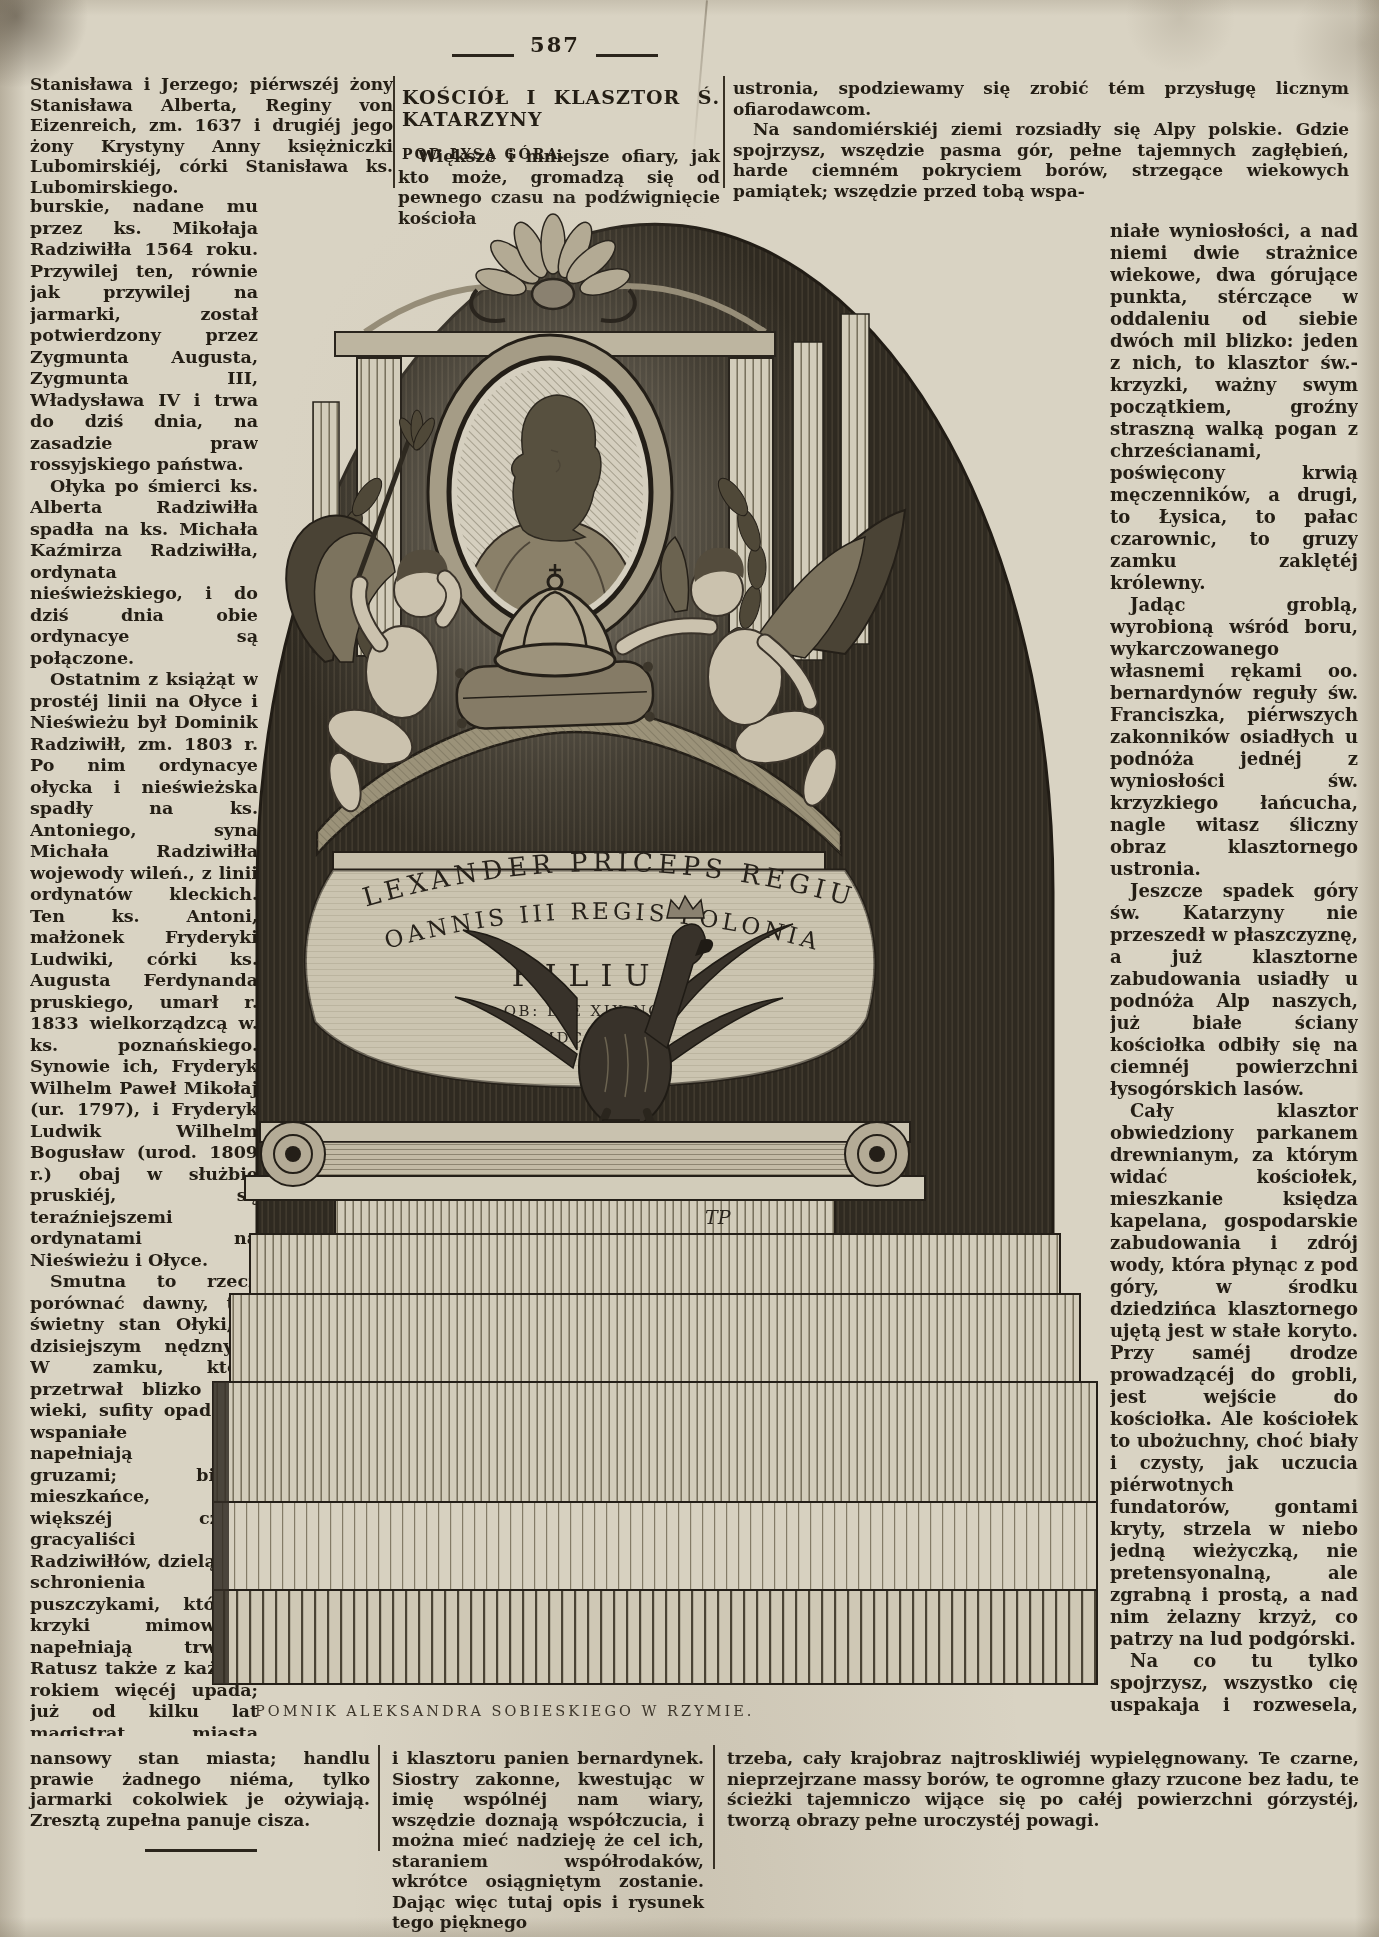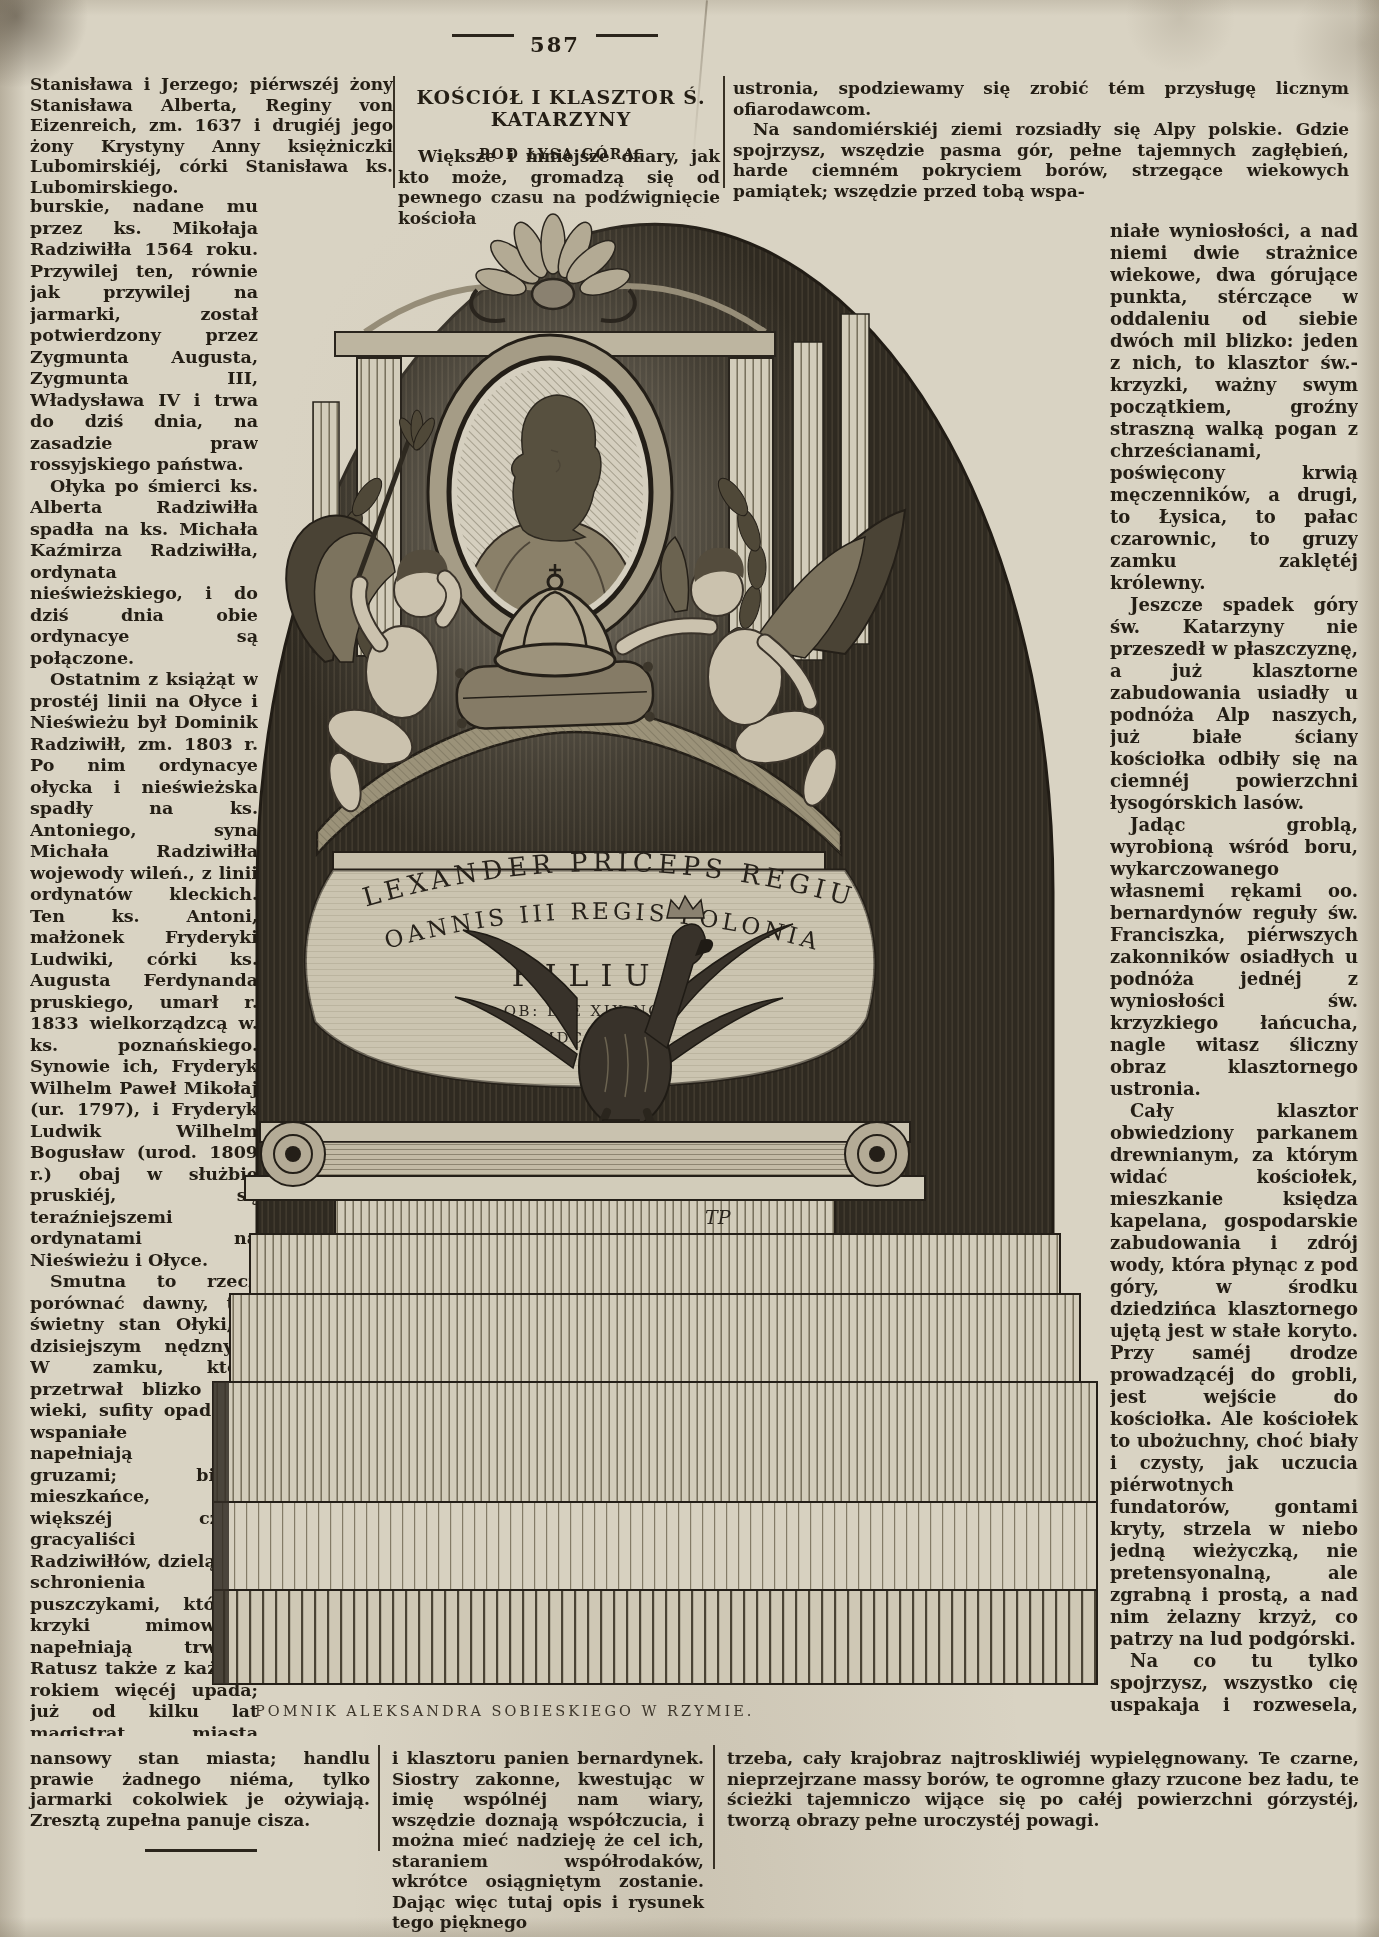--- a/index.html
+++ b/index.html
@@ -14,31 +14,31 @@
       linear-gradient(270deg, rgba(105,92,70,.30), rgba(105,92,70,0) 24px),
       linear-gradient(0deg, rgba(105,92,70,.22), rgba(105,92,70,0) 20px),
       linear-gradient(180deg, rgba(105,92,70,.16), rgba(105,92,70,0) 16px),
       #d9d3c3;
     font-family:"DejaVu Serif","Liberation Serif",serif;
     color:#241e15;
   }
   .crease { position:absolute; left:699px; top:0; width:2px; height:160px;
     background:linear-gradient(rgba(80,68,50,.40), rgba(80,68,50,0)); transform:rotate(5deg); }
   .pageno-row { position:absolute; left:380px; top:32px; width:350px;
-    display:flex; align-items:flex-start; justify-content:center; gap:16px; }
+    display:flex; align-items:flex-end; justify-content:center; gap:16px; }
   .pageno-row .dash { display:inline-block; width:62px; border-top:3px solid #2b251c; margin-top:2px; }
   .pageno-row .num { font-size:21px; font-weight:700; letter-spacing:2px; }
 
   .block { position:absolute; font-weight:700; text-align:justify; hyphens:auto; }
   .block p { margin:0; text-indent:20px; }
   .block p.ni { text-indent:0; }
 
   .left-wide   { left:30px;  top:74px;   width:363px; height:124px; overflow:hidden; font-size:17px; line-height:20.5px; }
   .left-narrow { left:30px;  top:196px;  width:228px; height:1540px; overflow:hidden; font-size:17.5px; line-height:21.5px; }
-  .kat-head    { left:402px; top:86px;   width:318px; text-align:center; font-weight:700; }
+  .kat-head    { left:402px; top:86px;   width:318px; font-weight:700; }
   .kat-title   { font-size:19px; letter-spacing:1px; }
   .kat-subtitle{ font-size:14px; letter-spacing:2px; margin-top:16px; }
   .kat-intro   { left:398px; top:146px;  width:322px; font-size:17px; line-height:20.5px; }
   .right-wide  { left:733px; top:78px;   width:616px; height:128px; overflow:hidden; font-size:17px; line-height:20.5px; }
   .right-narrow{ left:1110px; top:220px; width:248px; height:1498px; overflow:hidden; font-size:18px; line-height:22px; }
   .bottom-left { left:30px;  top:1748px; width:340px; font-size:17px; line-height:20.5px; }
   .bottom-mid  { left:392px; top:1748px; width:312px; font-size:17px; line-height:20.5px; }
   .bottom-right{ left:727px; top:1748px; width:632px; font-size:17px; line-height:20.5px; }
 
   .vrule { position:absolute; width:0; border-left:2px solid #383125; }
@@ -92,22 +92,22 @@
     <p>Większe i mniejsze ofiary, jak kto może, gromadzą się od pewnego czasu na podźwignięcie kościoła</p>
   </div>
 
   <div class="block right-wide">
     <p class="ni">ustronia, spodziewamy się zrobić tém przysługę licznym ofiarodawcom.</p>
     <p>Na sandomiérskiéj ziemi rozsiadły się Alpy polskie. Gdzie spojrzysz, wszędzie pasma gór, pełne tajemnych zagłębień, harde ciemném pokryciem borów, strzegące wiekowych pamiątek; wszędzie przed tobą wspa-</p>
   </div>
 
   <div class="block right-narrow">
     <p class="ni">niałe wyniosłości, a nad niemi dwie strażnice wiekowe, dwa górujące punkta, stérczące w oddaleniu od siebie dwóch mil blizko: jeden z nich, to klasztor św.-krzyzki, ważny swym początkiem, groźny straszną walką pogan z chrześcianami, poświęcony krwią męczenników, a drugi, to Łysica, to pałac czarownic, to gruzy zamku zaklętéj królewny.</p>
+    <p>Jadąc groblą, wyrobioną wśród boru, wykarczowanego własnemi rękami oo. bernardynów reguły św. Franciszka, piérwszych zakonników osiadłych u podnóża jednéj z wyniosłości św. krzyzkiego łańcucha, nagle witasz śliczny obraz klasztornego ustronia.</p>
     <p>Jeszcze spadek góry św. Katarzyny nie przeszedł w płaszczyznę, a już klasztorne zabudowania usiadły u podnóża Alp naszych, już białe ściany kościołka odbiły się na ciemnéj powierzchni łysogórskich lasów.</p>
-    <p>Jadąc groblą, wyrobioną wśród boru, wykarczowanego własnemi rękami oo. bernardynów reguły św. Franciszka, piérwszych zakonników osiadłych u podnóża jednéj z wyniosłości św. krzyzkiego łańcucha, nagle witasz śliczny obraz klasztornego ustronia.</p>
     <p>Cały klasztor obwiedziony parkanem drewnianym, za którym widać kościołek, mieszkanie księdza kapelana, gospodarskie zabudowania i zdrój wody, która płynąc z pod góry, w środku dziedzińca klasztornego ujętą jest w stałe koryto. Przy saméj drodze prowadzącéj do grobli, jest wejście do kościołka. Ale kościołek to ubożuchny, choć biały i czysty, jak uczucia piérwotnych fundatorów, gontami kryty, strzela w niebo jedną wieżyczką, nie pretensyonalną, ale zgrabną i prostą, a nad nim żelazny krzyż, co patrzy na lud podgórski.</p>
     <p>Na co tu tylko spojrzysz, wszystko cię uspakaja i rozwesela, wszystko tu oddycha szczęśliwą miernością; wszystko, choć ubogie, ale lśni skromnością i pokorą. Przed klasztorem jest murowana figura; za nią mała łączka, staw i na nim młynek; daléj krzyż jeden i drugi, w górze cmentarz i kilka martwych głazów.</p>
 
   </div>
 
   <div class="illustration">
     <svg viewBox="0 0 900 1510" width="900" height="1510">
       <defs>
         <pattern id="pnV" width="6" height="8" patternUnits="userSpaceOnUse">
           <rect width="6" height="8" fill="#2f2a21"></rect>

